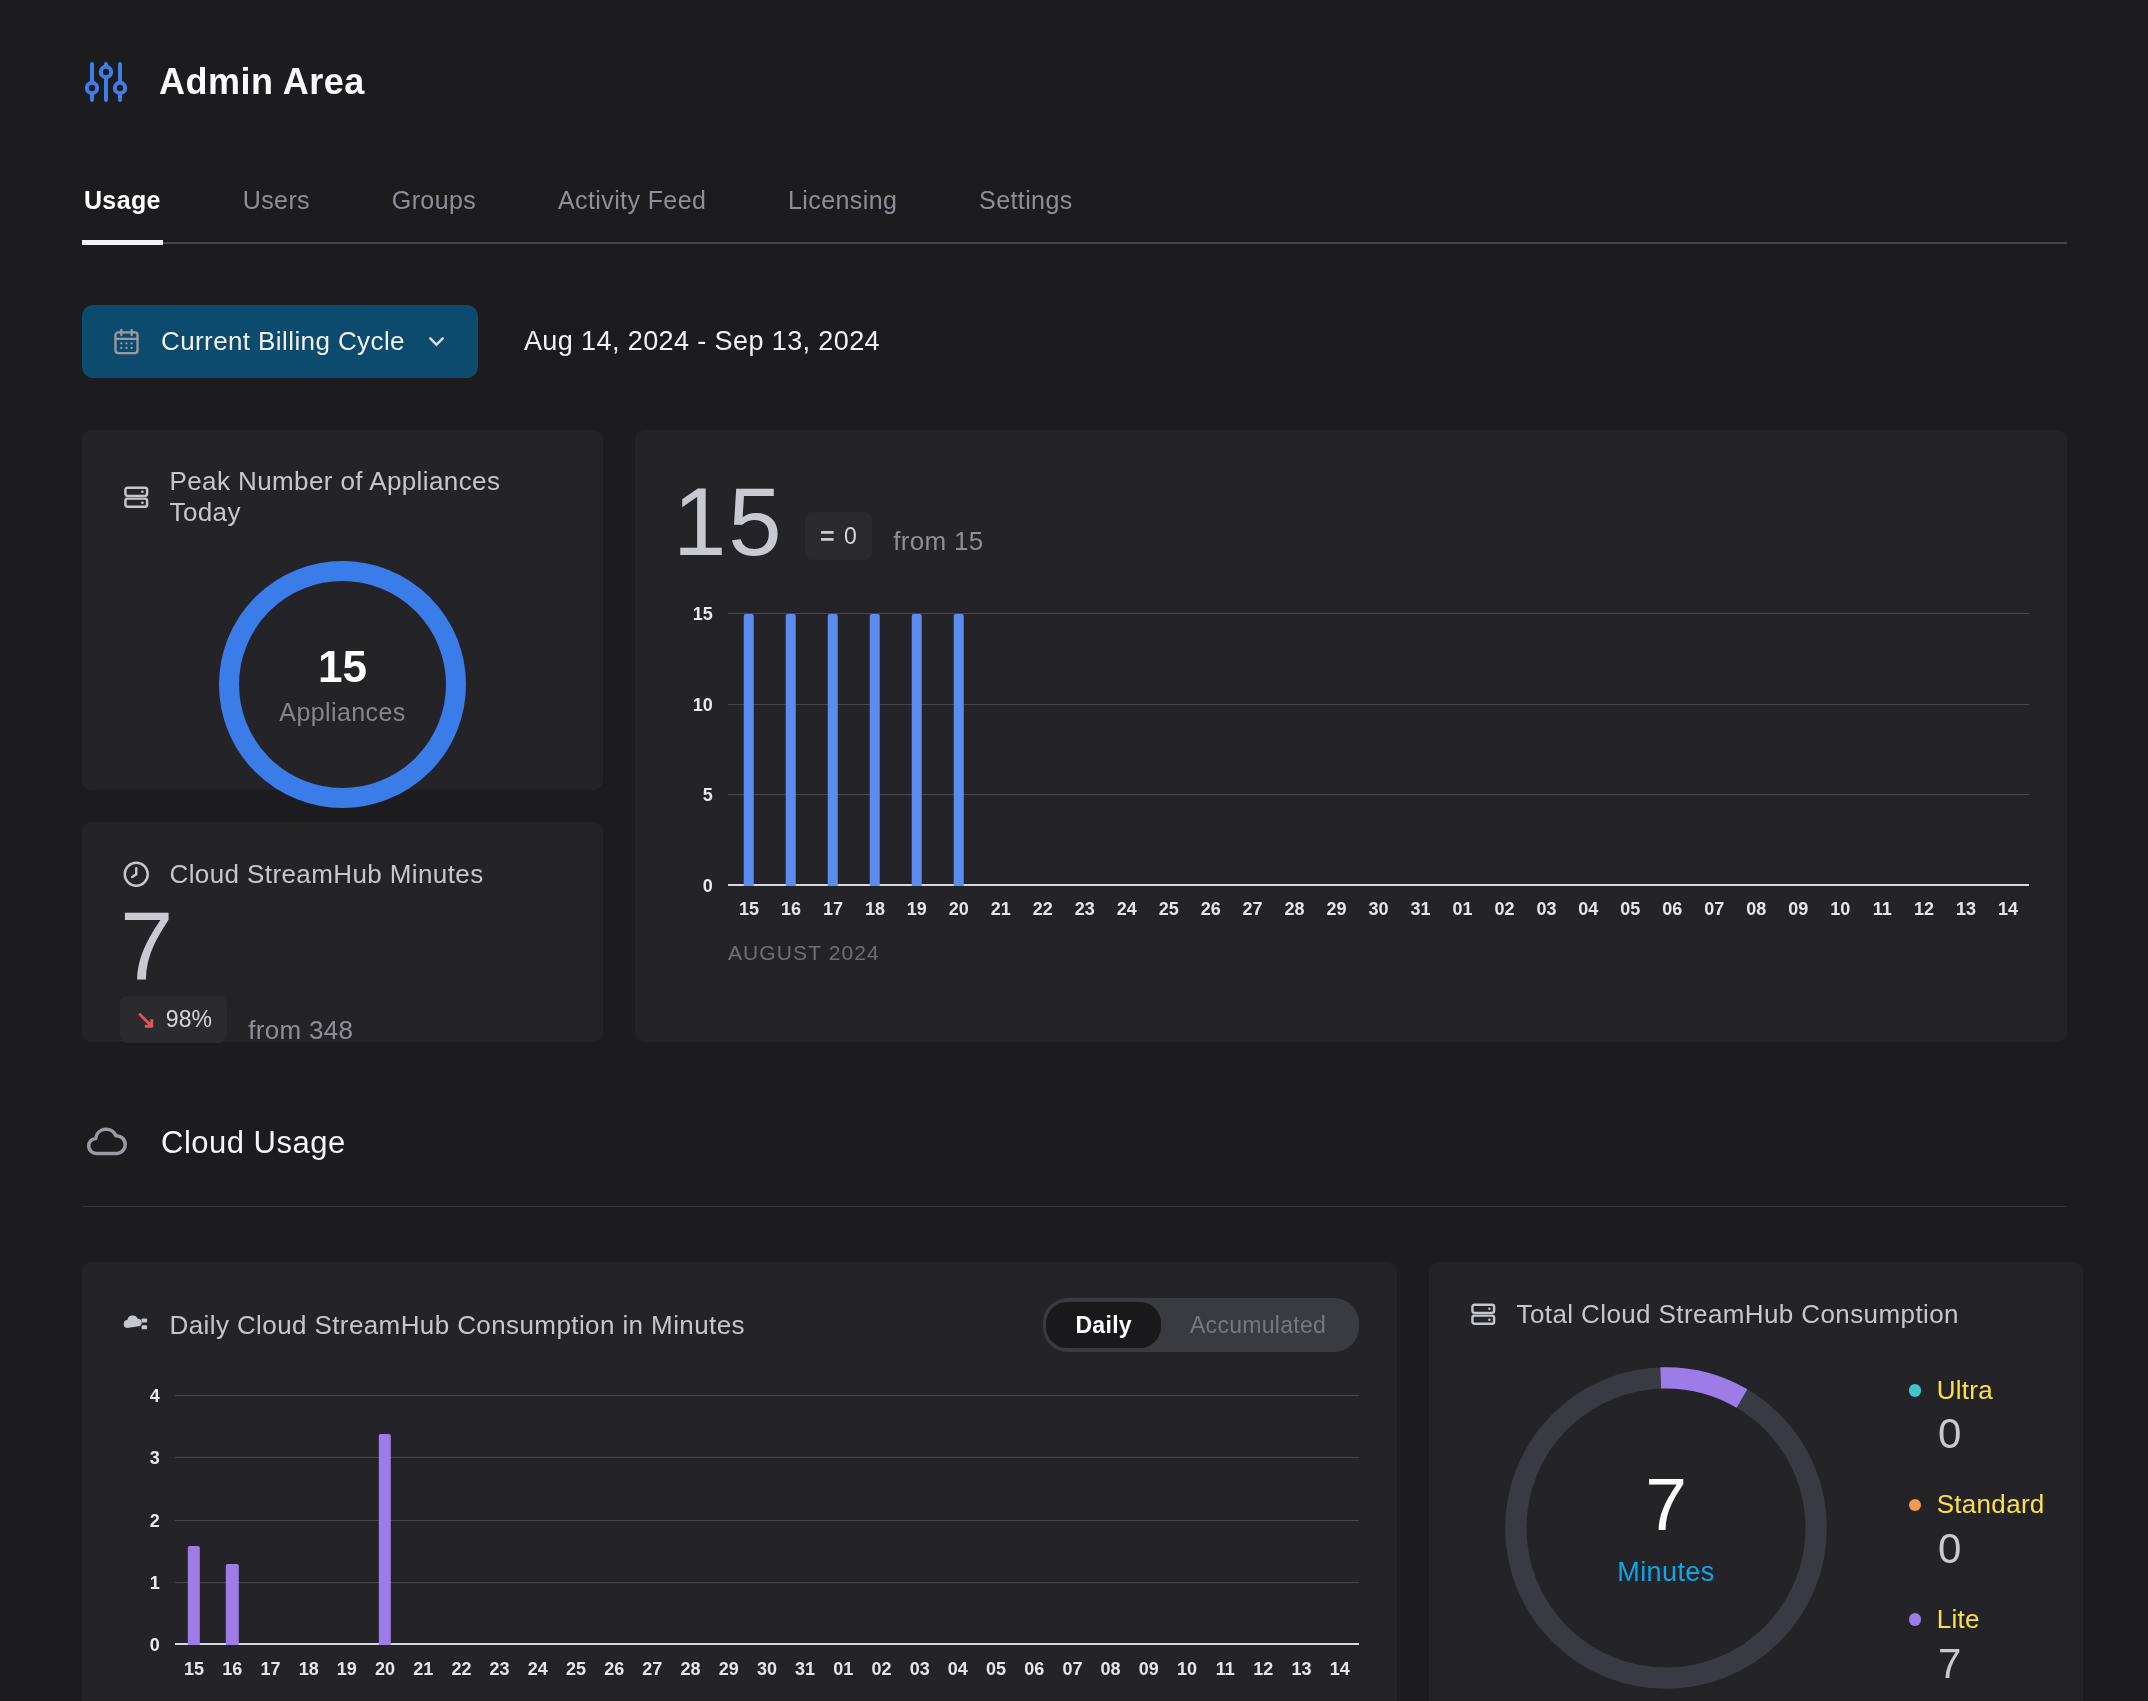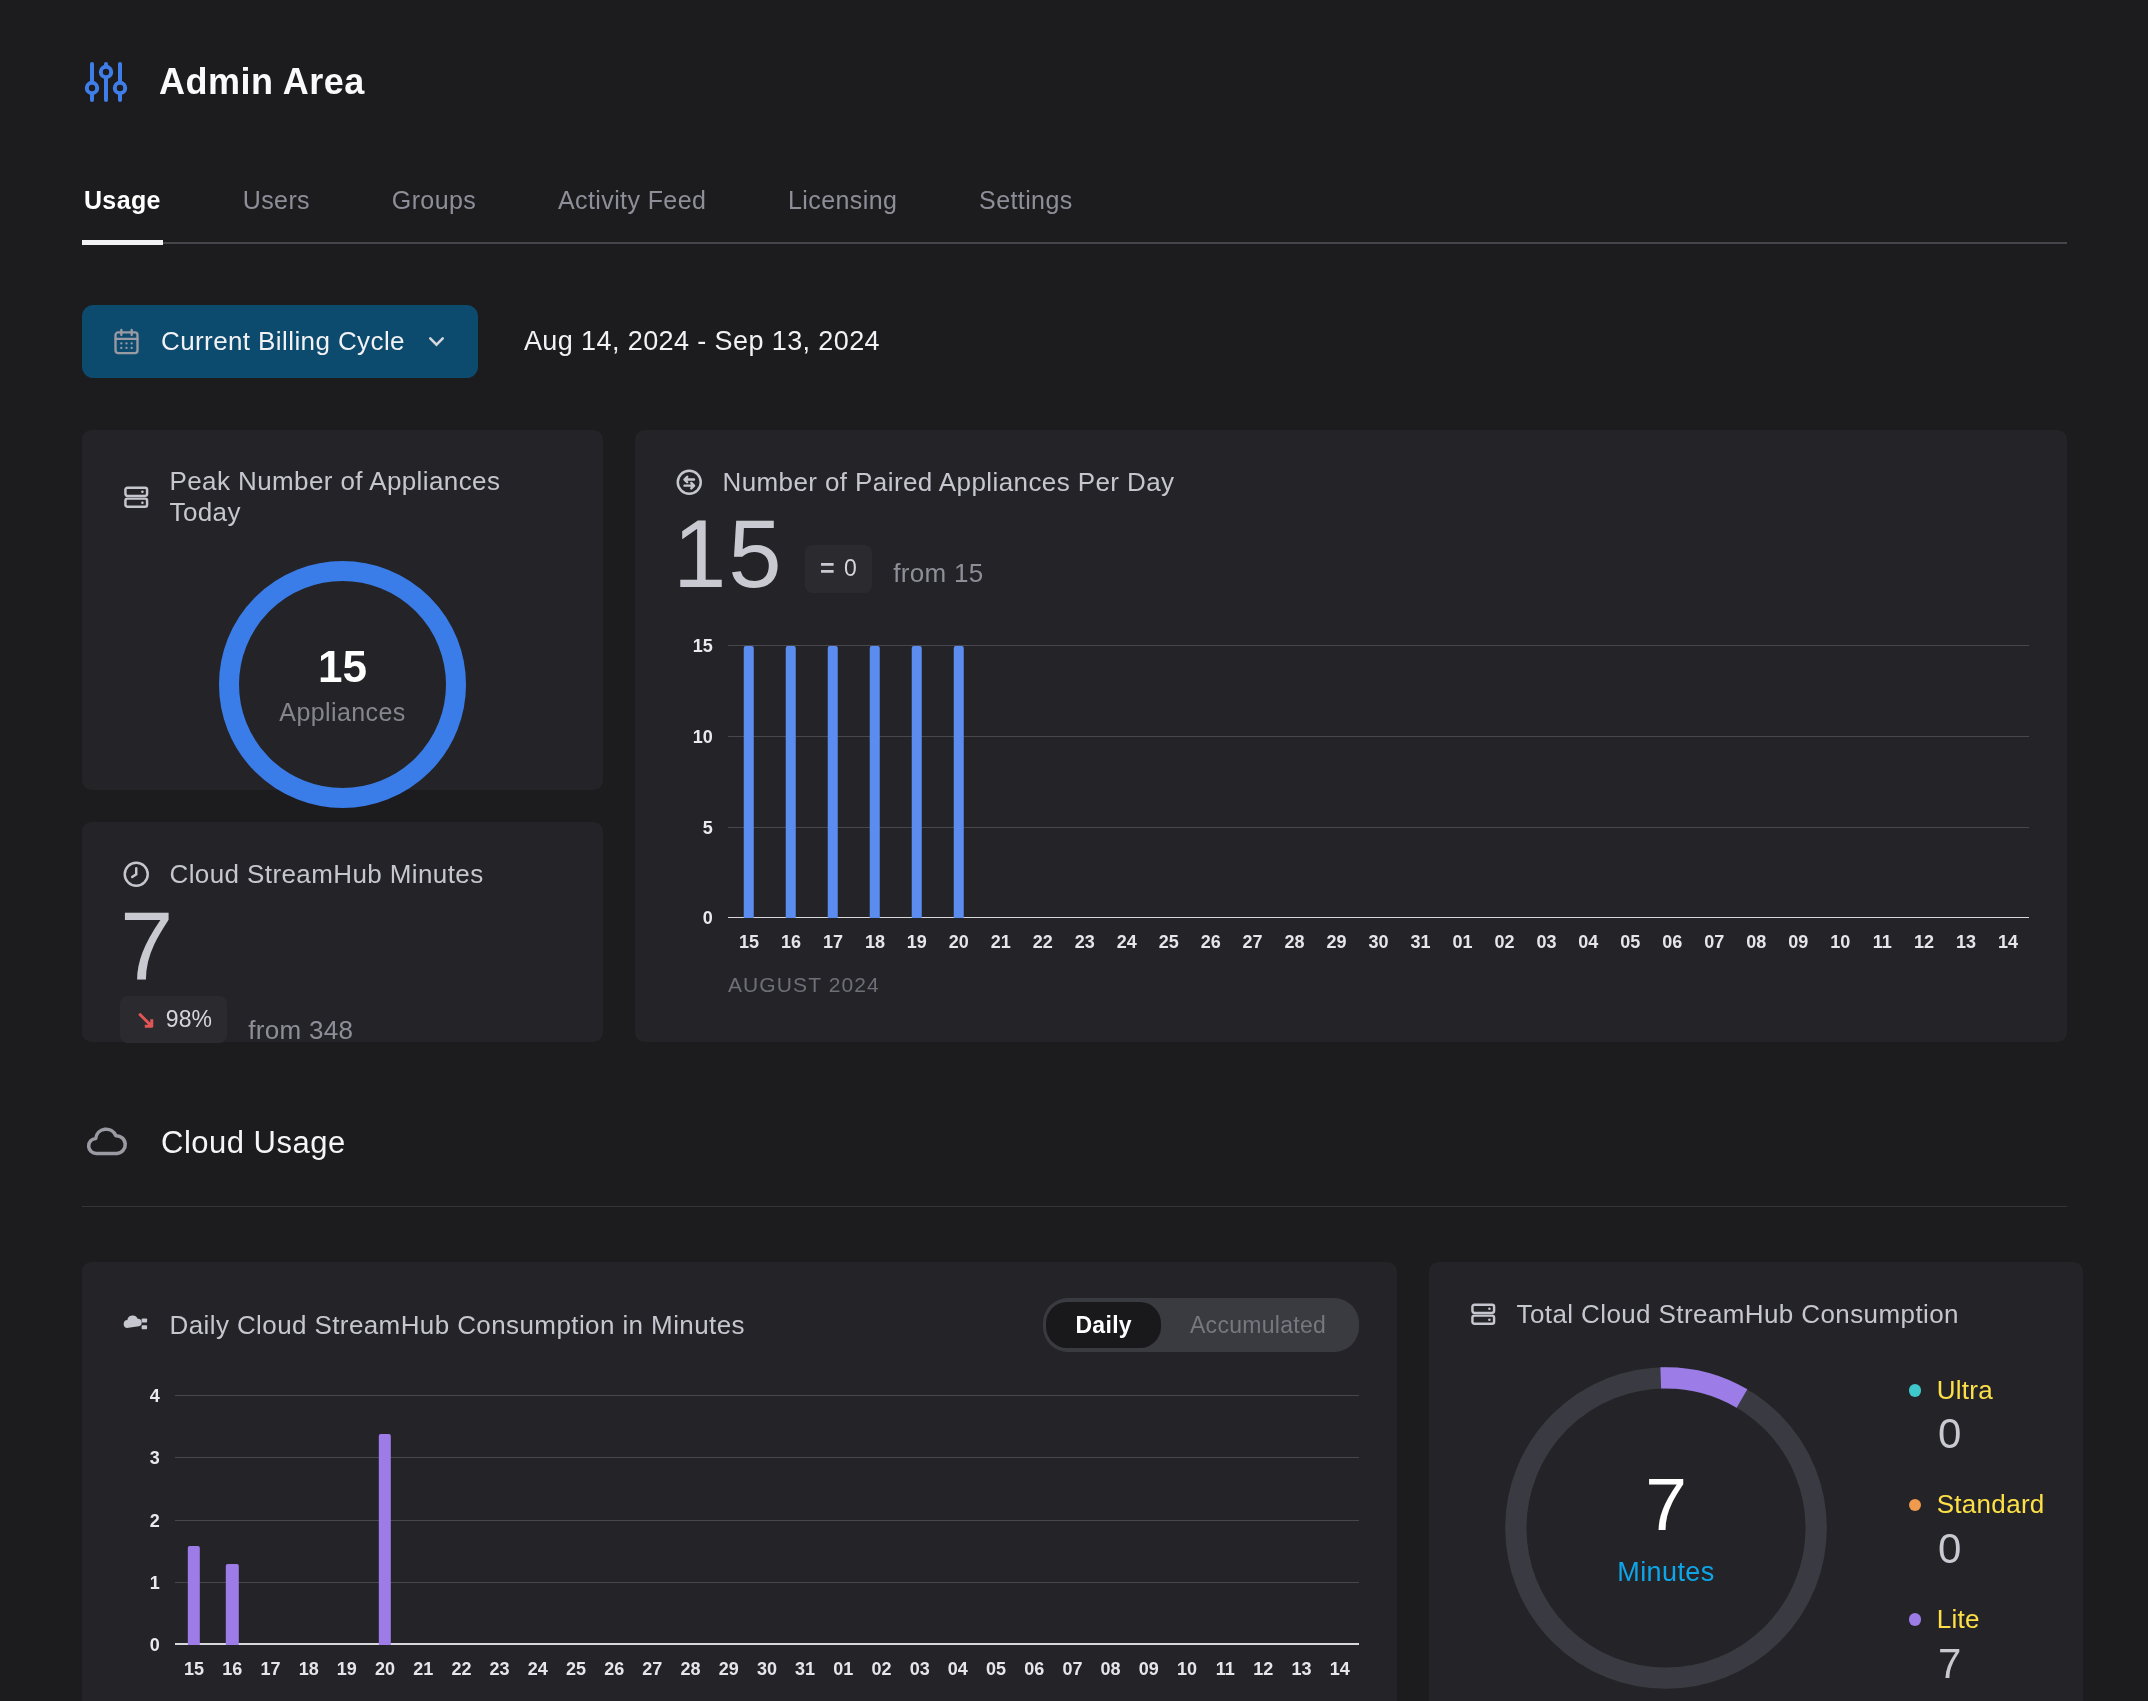--- a/index.html
+++ b/index.html
@@ -189,30 +189,20 @@
             <span class="arrow-down">↘</span>
             <span class="val">98%</span>
           </span>
           <span class="from-text" style="margin-bottom:5.7px;">from 348</span>
         </div>
       </div>
 
     </div>
 
     <div class="card card-paired">
-      <div class="card-title-row">
-        <span class="icon">
-          <svg width="32.5" height="32.5" viewBox="0 0 24 24" fill="none" stroke="#c6c6cf" stroke-width="1.8" stroke-linecap="round" stroke-linejoin="round">
-            <circle cx="12" cy="12" r="8.5"></circle>
-            <path d="M8.5 10 h7 M10.5 8 l-2 2 2 2"></path>
-            <path d="M15.5 14.5 h-7 M13.5 12.5 l2 2 -2 2"></path>
-          </svg>
-        </span>
-        <span class="card-title">Number of Paired Appliances Per Day</span>
-      </div>
       <div class="stat-row">
         <span class="big-number">15</span>
         <span class="delta-badge">
           <span class="eq">=</span>
           <span class="val">0</span>
         </span>
         <span class="from-text">from 15</span>
       </div>
       <div class="chart chart-1">
         <div class="yaxis">

